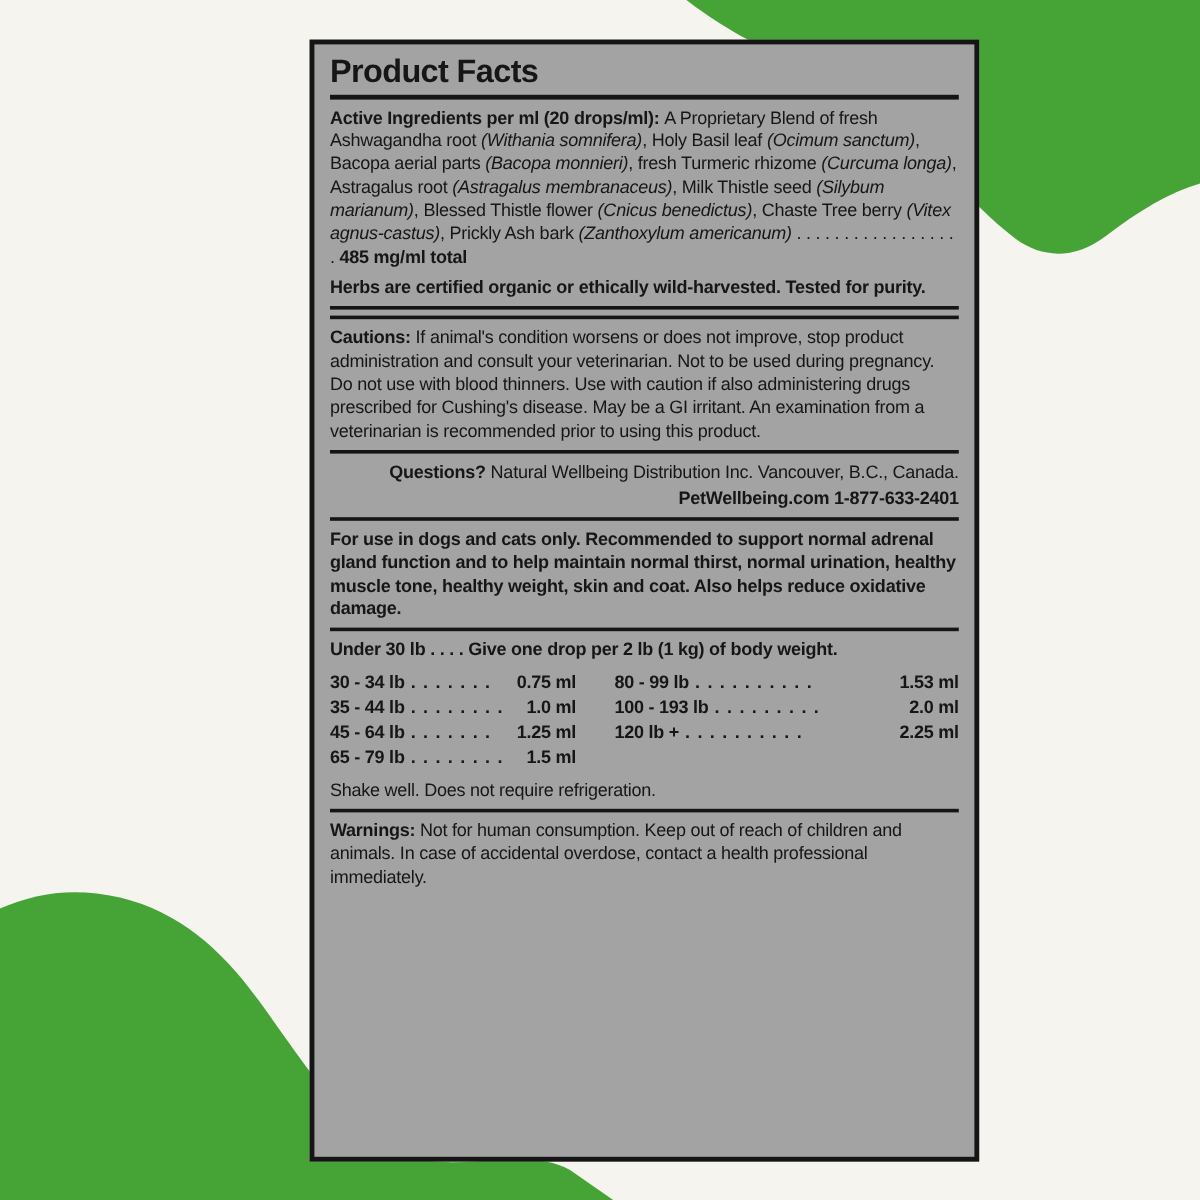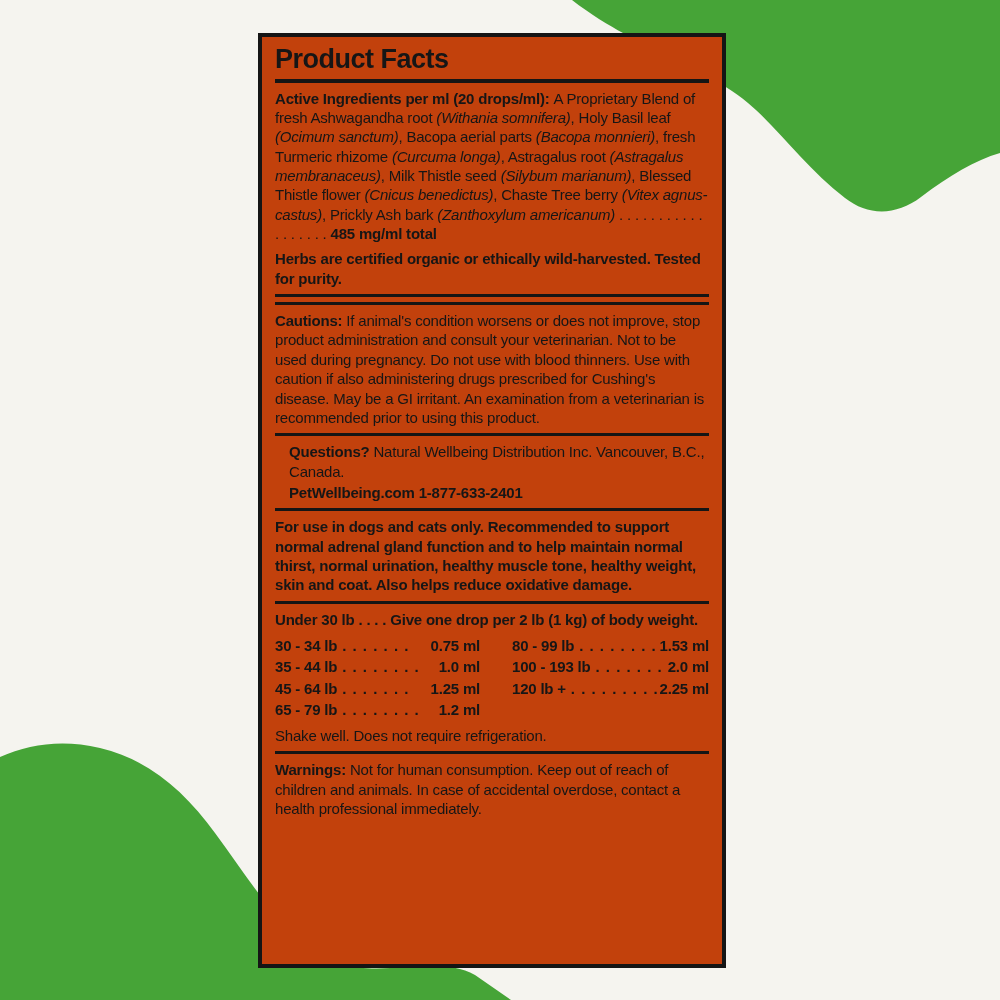--- a/index.html
+++ b/index.html
@@ -4,35 +4,35 @@
 <style>
   html,body{margin:0;padding:0;}
   body{
     width:1000px;height:1000px;position:relative;overflow:hidden;
     background:#f5f4ef;
     font-family:"Liberation Sans","DejaVu Sans",sans-serif;
     color:#161616;
   }
   .bg-shapes{position:absolute;inset:0;width:1000px;height:1000px;z-index:0;}
   .label-panel{
-    position:absolute;left:258px;top:33px;width:468px;height:935px;
-    background:#c2410c;border:4px solid #151515;box-sizing:border-box;
+    position:absolute;left:258px;top:33px;width:558px;height:935px;
+    background:#a3a3a3;border:4px solid #151515;box-sizing:border-box;
     z-index:1;padding:6px 13px 8px 13px;overflow:hidden;
   }
   .panel-title{
     font-size:27px;font-weight:700;letter-spacing:-0.5px;
     margin:2px 0 4px 0;line-height:1.1;
   }
   .rule{height:3px;background:#151515;border:0;margin:5px 0 5px 0;}
   .rule-thick{height:4px;margin:2px 0 6px 0;}
   p.para{margin:6px 0;font-size:15px;line-height:1.29;letter-spacing:-0.2px;}
   .run-b{font-weight:700;}
   .run-i{font-style:italic;}
   .q-block p.para{margin:2px 0;}
-  .q-block{margin:6px 0 6px 14px;}
+  .q-block{margin:6px 0 6px 14px;text-align:right;}
   .dosage-cols{display:flex;gap:32px;margin:4px 0 2px 0;}
   .dosage-col{flex:1;min-width:0;}
   .dosage-col.left{flex:0 0 205px;}
   .dose-row{display:flex;align-items:baseline;font-weight:700;font-size:15px;line-height:1.42;letter-spacing:-0.2px;}
   .dose-range{white-space:nowrap;}
   .dose-leader{flex:1;overflow:hidden;white-space:nowrap;padding:0 5px;letter-spacing:1px;}
   .dose-amount{white-space:nowrap;}
 </style>
 </head>
 <body>
@@ -93,21 +93,21 @@
           <span class="dose-amount">1.0 ml</span>
         </div>
         <div class="dose-row">
           <span class="dose-range">45 - 64 lb</span>
           <span class="dose-leader">. . . . . . .</span>
           <span class="dose-amount">1.25 ml</span>
         </div>
         <div class="dose-row">
           <span class="dose-range">65 - 79 lb</span>
           <span class="dose-leader">. . . . . . . .</span>
-          <span class="dose-amount">1.2 ml</span>
+          <span class="dose-amount">1.5 ml</span>
         </div>
       </div>
     <div class="dosage-col">
         <div class="dose-row">
           <span class="dose-range">80 - 99 lb</span>
           <span class="dose-leader">. . . . . . . . . .</span>
           <span class="dose-amount">1.53 ml</span>
         </div>
         <div class="dose-row">
           <span class="dose-range">100 - 193 lb</span>

